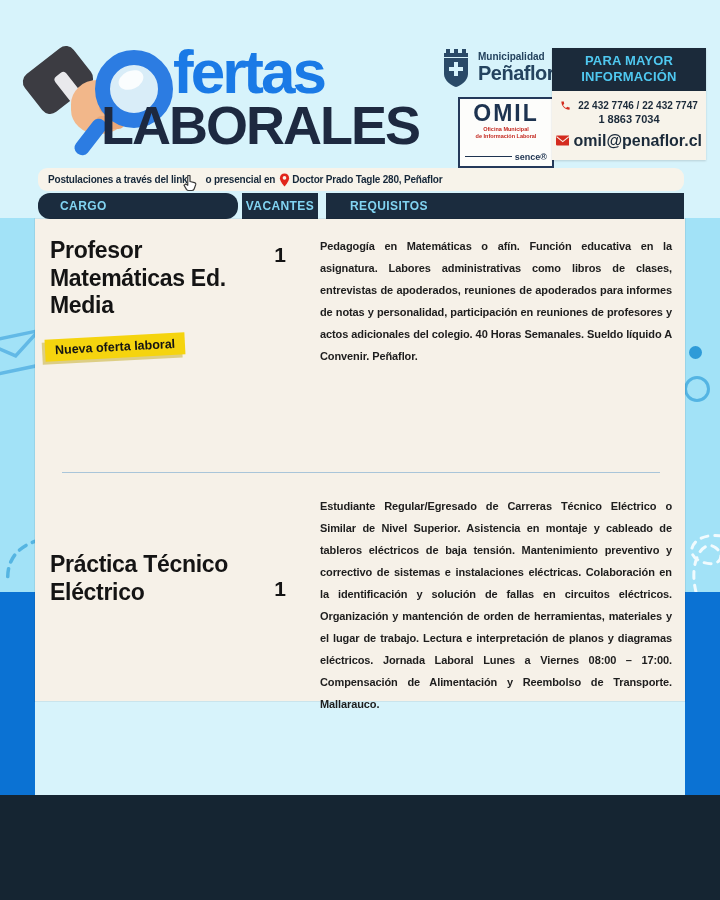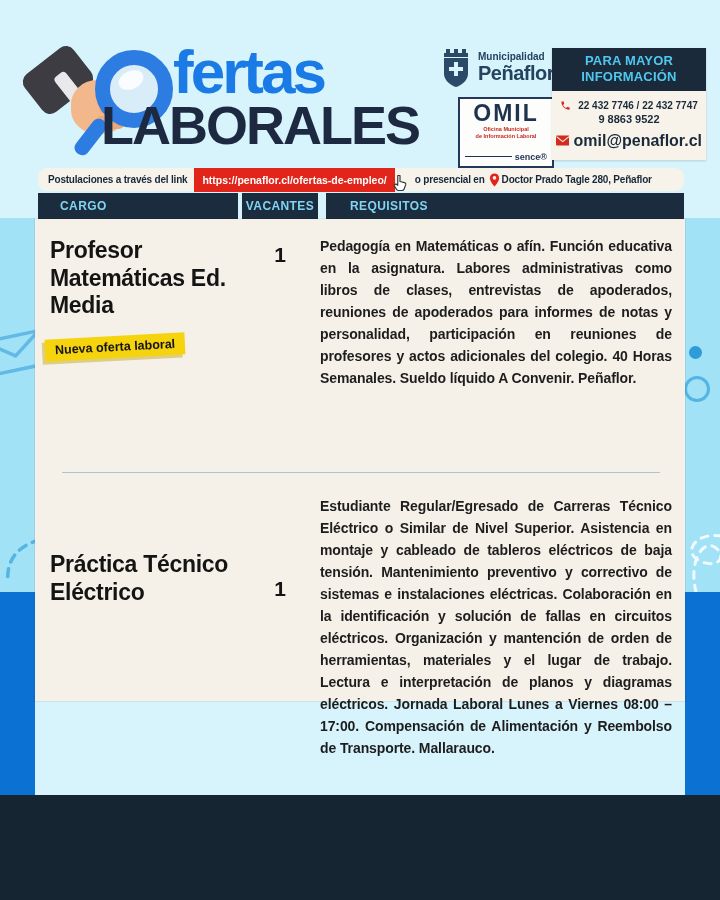--- a/index.html
+++ b/index.html
@@ -59,30 +59,30 @@
   .url-box{background:#e1251b;color:#fff;font-size:10.5px;font-weight:bold;padding:6px 8px;
            margin:0 2px 0 7px;letter-spacing:0;}
   .cursor-wrap{width:18px;height:18px;margin-right:4px;margin-left:-6px;position:relative;top:3px;}
   .mid-label{margin:0 4px 0 2px;}
   .pin-wrap{width:11px;height:14px;margin-right:2px;}
 
   
   .thead{position:absolute;left:38px;top:193px;display:flex;}
   .th{background:#1b2c3e;color:#82d4f2;font-size:12px;font-weight:bold;letter-spacing:0.4px;
       height:26px;display:flex;align-items:center;box-sizing:border-box;}
-  .th.cargo{width:200px;padding-left:22px;margin-right:4px;}
+  .th.cargo{width:200px;padding-left:22px;margin-right:4px;border-radius:12px;}
   .th.vac{width:76px;justify-content:center;margin-right:8px;}
   .th.req{width:358px;padding-left:24px;}
 
   
   .card{position:absolute;left:35px;top:219px;width:650px;height:482px;background:#f6f1e8;
         box-shadow:0 0 0 1px rgba(0,0,0,.06);}
   .job-title{position:absolute;font-size:23px;font-weight:bold;color:#141414;line-height:1.2;width:225px;letter-spacing:-0.3px;}
   .job-vac{position:absolute;left:222px;width:46px;text-align:center;font-size:21px;font-weight:bold;color:#141414;}
-  .job-req{position:absolute;left:285px;width:352px;font-size:14px;font-weight:bold;color:#1d1d1d;
+  .job-req{position:absolute;left:285px;width:352px;font-size:11px;font-weight:bold;color:#1d1d1d;
            line-height:22px;text-align:justify;letter-spacing:-0.1px;}
   .badge{position:absolute;left:10px;top:117px;background:#f5d40e;color:#141414;font-size:12.5px;
          font-weight:bold;padding:4px 10px;transform:rotate(-3deg);box-shadow:-3px 3px 0 rgba(190,163,10,.45);}
   .divider{position:absolute;left:27px;top:253px;width:598px;height:1px;background:#a9c5d9;}
 </style>
 </head>
 <body>
 
 <div class="page">
 
@@ -160,34 +160,33 @@
       <div>PARA MAYOR</div>
       <div>INFORMACIÓN</div>
     </div>
     <div class="info-body">
       <div class="info-phones1">
         <svg width="11" height="11" viewBox="0 0 24 24">
           <path fill="#d42b1f" d="M6.6 10.8c1.4 2.8 3.8 5.2 6.6 6.6l2.2-2.2c.3-.3.7-.4 1-.2 1.2.4 2.4.6 3.6.6.6 0 1 .4 1 1V20c0 .6-.4 1-1 1C10.6 21 3 13.4 3 4c0-.6.4-1 1-1h3.5c.6 0 1 .4 1 1 0 1.2.2 2.4.6 3.6.1.3 0 .7-.2 1L6.6 10.8z"></path>
         </svg>
         <span>22 432 7746  /  22 432 7747</span>
       </div>
-      <div class="info-phones2">9 8863 9522</div>
+      <div class="info-phones2">1 8863 7034</div>
       <div class="info-email">
         <svg width="14" height="11" viewBox="0 0 24 18">
           <rect x="0" y="0" width="24" height="18" rx="2" fill="#d42b1f"></rect>
           <path d="M1 2 L12 11 L23 2" fill="none" stroke="#f7f3ea" stroke-width="2"></path>
         </svg>
         <span>omil@penaflor.cl</span>
       </div>
     </div>
   </div>
 
   <div class="apply-bar">
     <span>Postulaciones a través del link</span>
-    <span class="url-box">https://penaflor.cl/ofertas-de-empleo/</span>
     <span class="cursor-wrap">
       <svg width="18" height="18" viewBox="0 0 24 24">
         <path d="M9 2 L12 2 L12 10 L18 11.5 C19.5 12 20 13 19.5 14.5 L17.5 20 C17 21.3 16 22 14.5 22 L10 22 C8.8 22 8 21.5 7.3 20.5 L4 15 L6.5 13.2 L9 15 Z" fill="#ffffff" stroke="#3a3a3a" stroke-width="1.6" stroke-linejoin="round"></path>
       </svg>
     </span>
     <span class="mid-label">o presencial en</span>
     <span class="pin-wrap">
       <svg width="11" height="14" viewBox="0 0 24 30">
         <path d="M12 1 C6 1 2 5.5 2 11 c0 7.5 10 18 10 18 s10 -10.5 10 -18 C22 5.5 18 1 12 1z" fill="#e1251b"></path>
         <circle cx="12" cy="10.5" r="4" fill="#f7f3ea"></circle>

